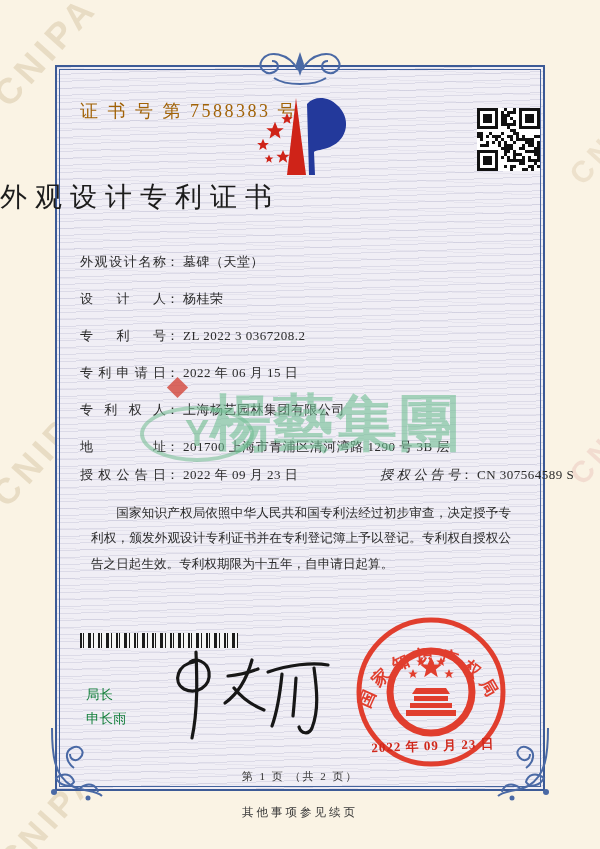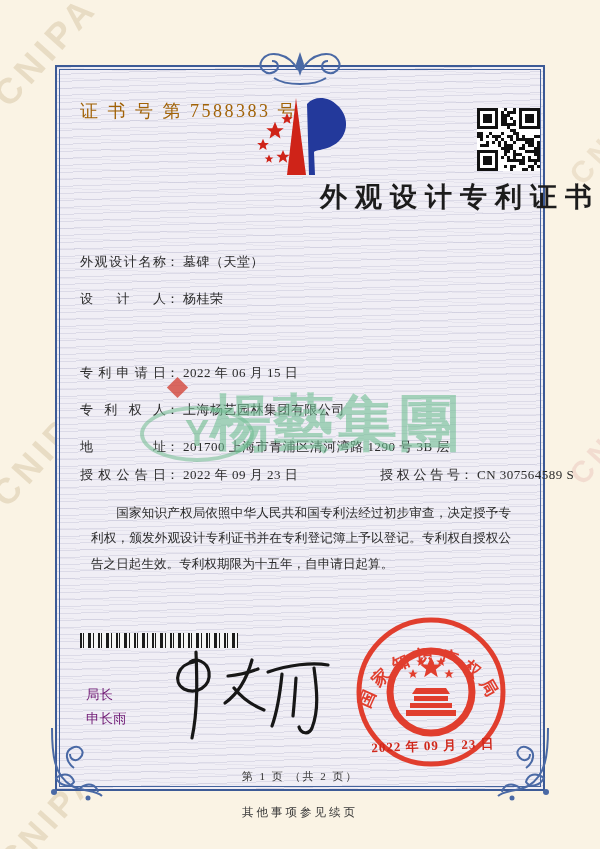--- a/index.html
+++ b/index.html
@@ -19,36 +19,36 @@
     position:absolute;left:55px;top:65px;width:490px;height:726px;
     border:2.5px solid #3c5a96;box-sizing:border-box;
     background:#f0eef5;
     background-image:
       repeating-linear-gradient(178deg, rgba(138,138,175,.20) 0 1px, transparent 1px 7px),
       repeating-linear-gradient(2deg, rgba(138,138,175,.10) 0 1px, transparent 1px 10px);
   }
   .frame-inner{position:absolute;inset:2px;border:1px solid #44639e;}
   .layer{position:absolute;inset:0;}
   .certno{position:absolute;left:80px;top:99px;font-size:18px;letter-spacing:2.5px;color:#a16207;}
-  .title{position:absolute;left:0;right:0;top:179px;text-align:right;
-    font-size:27px;font-weight:bold;letter-spacing:8px;color:#1c1c1c;}
+  .title{position:absolute;left:0;right:0;top:179px;text-align:left;
+    font-size:27px;font-weight:normal;letter-spacing:8px;color:#1c1c1c;}
   .qr{position:absolute;left:477px;top:108px;width:63px;height:63px;background:#fff;}
   .logo{position:absolute;left:243px;top:95px;}
   .frow{position:absolute;left:80px;font-size:13px;color:#2a2a2a;white-space:nowrap;}
   .flabel{display:inline-block;width:86px;text-align:justify;text-align-last:justify;vertical-align:top;}
   .fval{margin-left:4px;letter-spacing:.5px;}
   .grant2{position:absolute;left:300px;top:0;}
-  .glabel{display:inline-block;width:80px;text-align:justify;text-align-last:justify;vertical-align:top;}
+  .glabel{display:inline-block;width:80px;text-align:justify;text-align-last:justify;vertical-align:top;font-style:italic;}
   .paras{position:absolute;left:79px;top:489px;width:444px;font-size:12.6px;
     line-height:25.4px;text-align:justify;color:#2b2b2b;}
   .paras p{margin:12px;text-indent:2em;}
   .barcode{position:absolute;left:80px;top:633px;width:158px;height:15px;
     background:repeating-linear-gradient(90deg,#1c1c1c 0 2px,#f6f6f6 2px 3px,#1c1c1c 3px 4px,#f6f6f6 4px 8px,#1c1c1c 8px 11px,#f6f6f6 11px 13px,#1c1c1c 13px 14px,#f6f6f6 14px 18px);}
   .signer{position:absolute;left:86px;top:683px;font-size:13.5px;line-height:24px;
-    font-family:"Liberation Sans",sans-serif;color:#701a75;}
+    font-family:"Liberation Sans",sans-serif;color:#15803d;}
   .sig{position:absolute;left:162px;top:648px;}
   .seal{position:absolute;left:352px;top:616px;}
   .sealdate{position:absolute;left:358px;top:737px;width:150px;text-align:center;
     font-size:13px;font-weight:bold;color:#d0281c;letter-spacing:1px;transform:rotate(-2deg);}
   .pagenum{position:absolute;left:0;right:0;top:769px;text-align:center;font-size:11px;
     letter-spacing:2px;color:#333;}
   .footnote{position:absolute;left:0;right:0;top:805px;text-align:center;font-size:11.5px;
     letter-spacing:3px;color:#3a3a3a;}
   
   .gwm{position:absolute;left:140px;top:376px;width:345px;height:98px;pointer-events:none;}
@@ -231,20 +231,23 @@
     </svg>
 
   <div class="title">外观设计专利证书</div>
 
   <div class="frow" style="top:253px">
     <span class="flabel">外观设计名称</span><span>：</span><span class="fval">墓碑（天堂）</span>
   </div>
   <div class="frow" style="top:290px">
     <span class="flabel">设计人</span><span>：</span><span class="fval">杨桂荣</span>
   </div>
+  <div class="frow" style="top:327px">
+    <span class="flabel">专利号</span><span>：</span><span class="fval">ZL 2022 3 0367208.2</span>
+  </div>
   <div class="frow" style="top:364px">
     <span class="flabel">专利申请日</span><span>：</span><span class="fval">2022 年 06 月 15 日</span>
   </div>
   <div class="frow" style="top:401px">
     <span class="flabel">专利权人</span><span>：</span><span class="fval">上海杨艺园林集团有限公司</span>
   </div>
   <div class="frow" style="top:438px">
     <span class="flabel">地址</span><span>：</span><span class="fval">201700 上海市青浦区清河湾路 1290 号 3B 层</span>
   </div>
   <div class="frow" style="top:466px">

